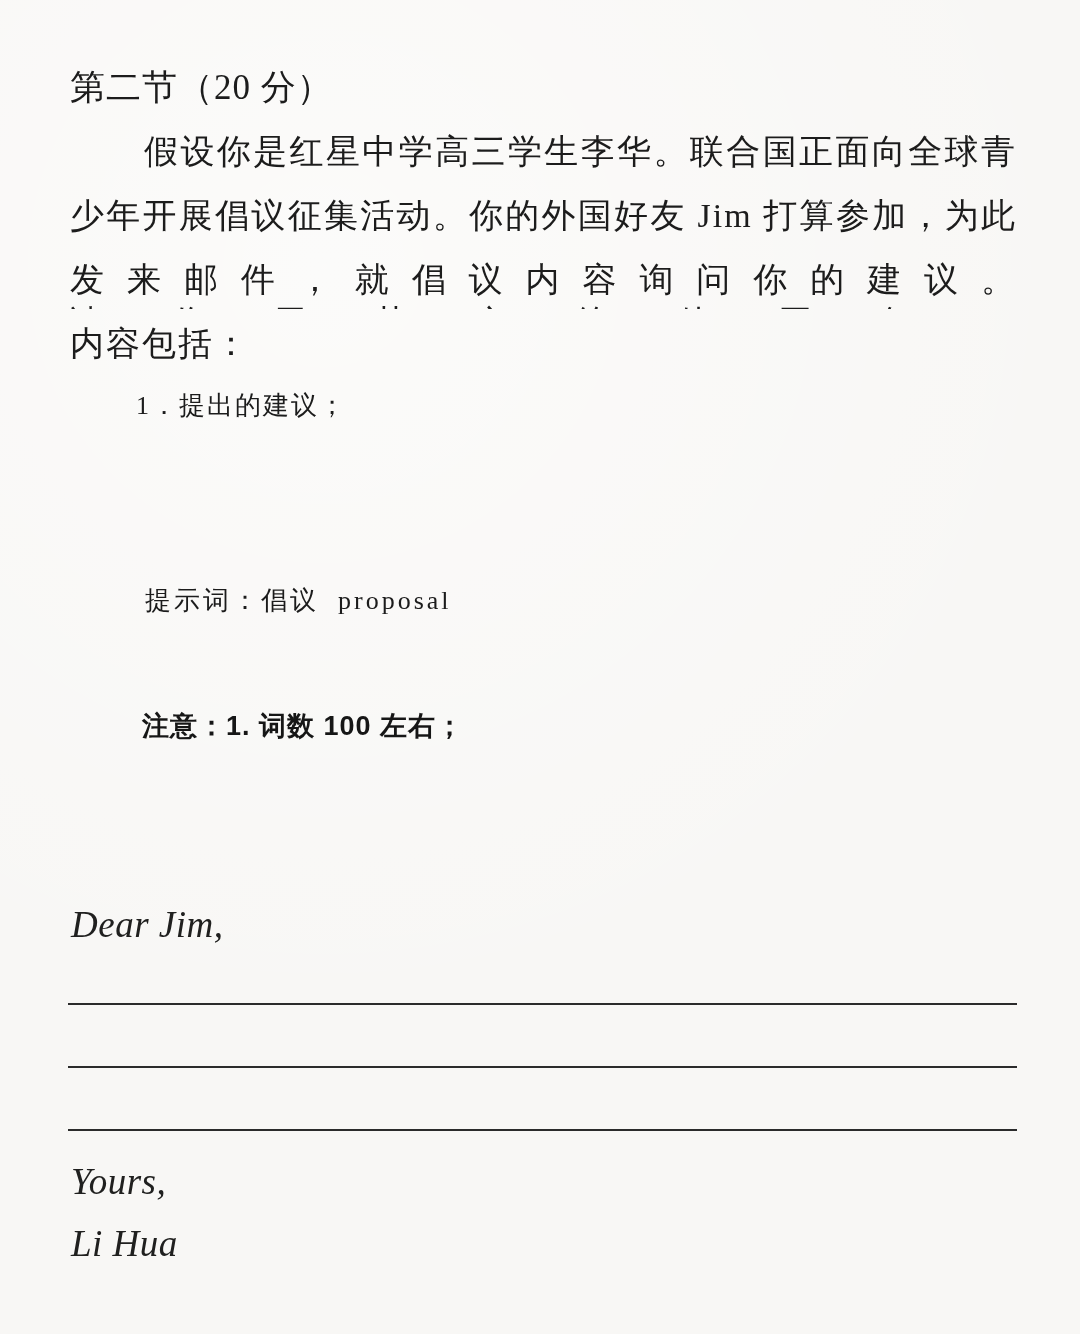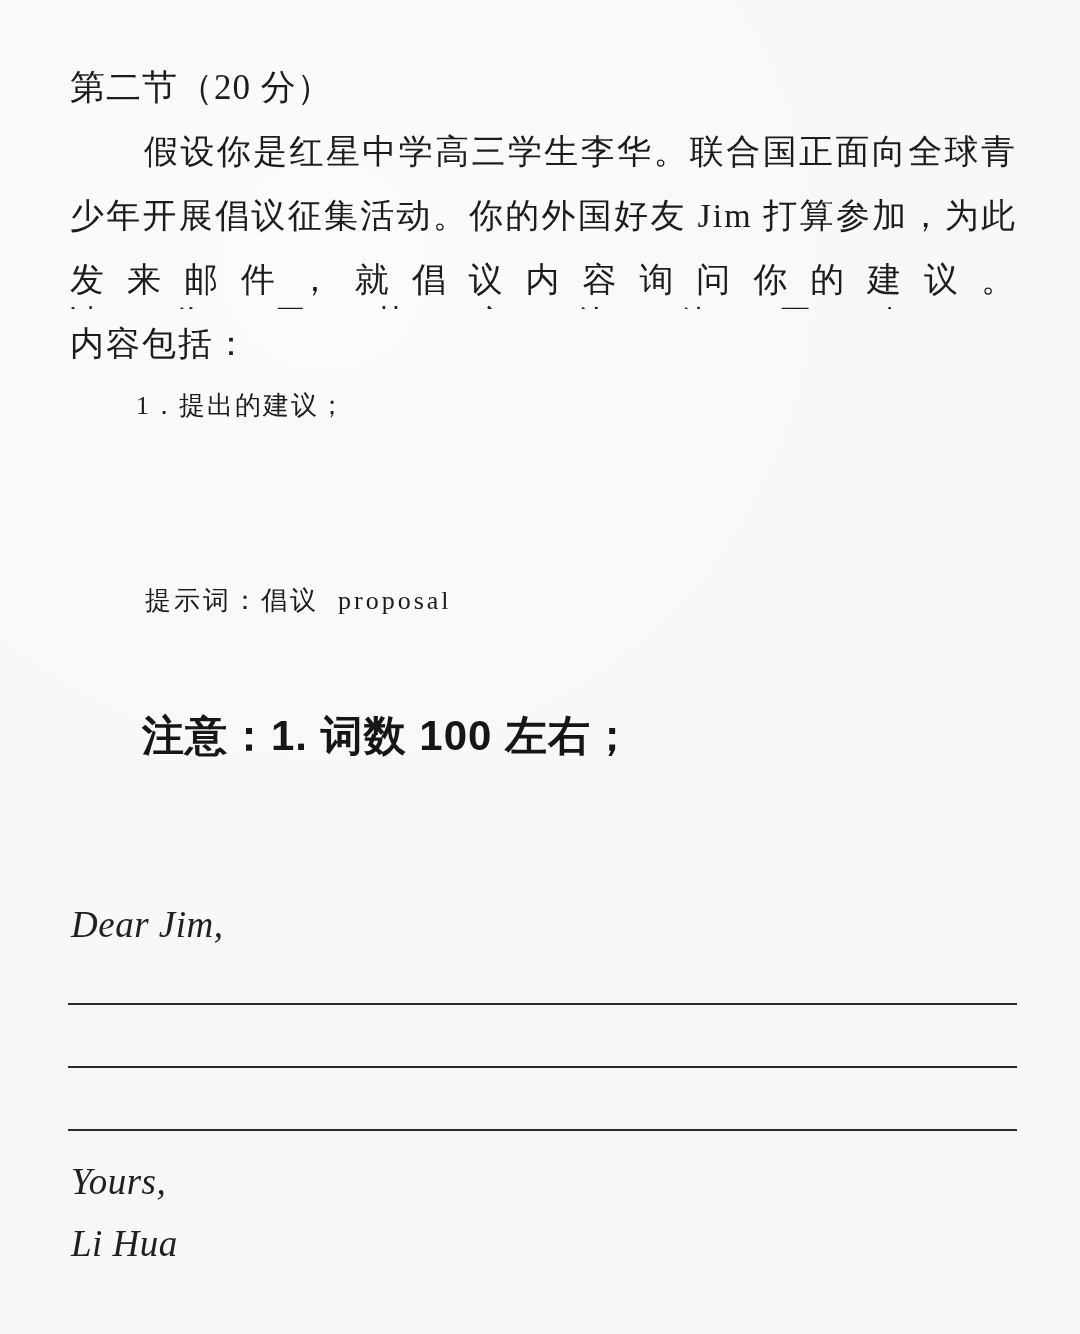--- a/index.html
+++ b/index.html
@@ -45,21 +45,21 @@
     word-break: keep-all;
     white-space: normal;
     overflow: hidden;
     max-height: 50px;
   }
   .pline.first { padding-left: 74px; }
   .pline.plain { text-align: left; text-align-last: left; }
   .notice {
     font-family: "Liberation Sans", "DejaVu Sans", sans-serif;
     font-weight: 700;
-    font-size: 42px;
+    font-size: 27px;
     letter-spacing: 1px;
     color: #161616;
   }
   .hand {
     font-family: "Liberation Serif", "DejaVu Serif", serif;
     font-style: italic;
     font-size: 37px;
     letter-spacing: 0.5px;
     color: #20201f;
   }

